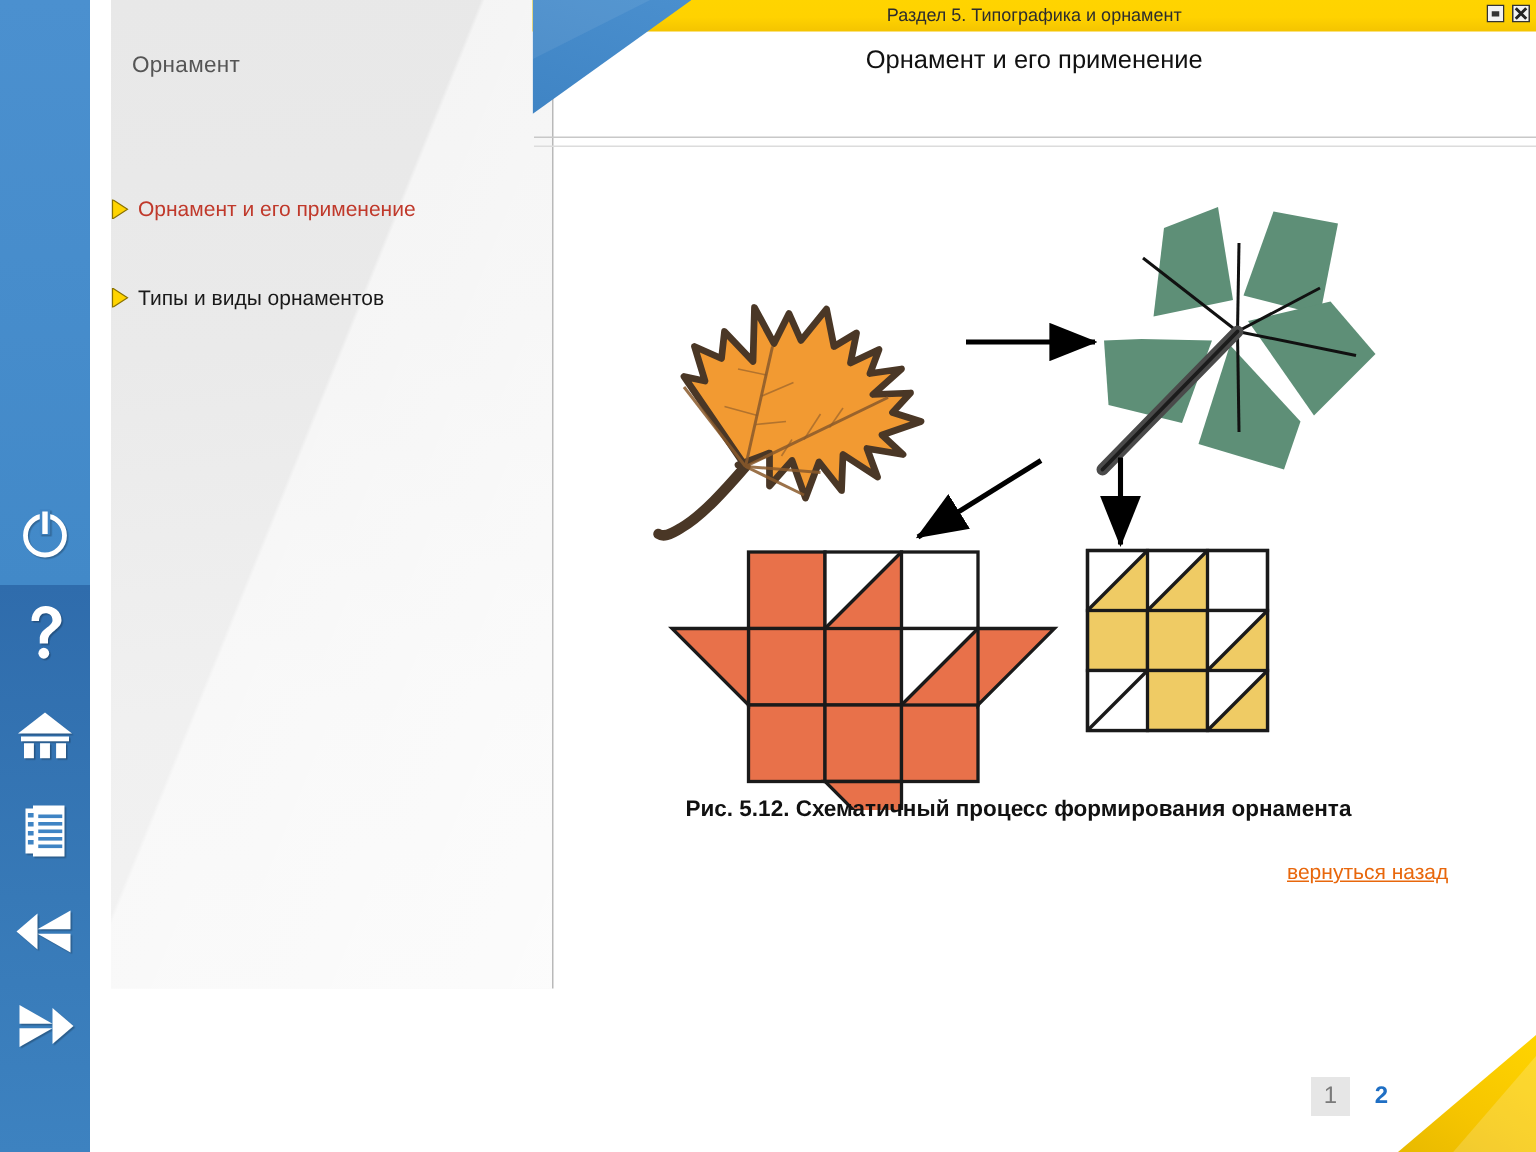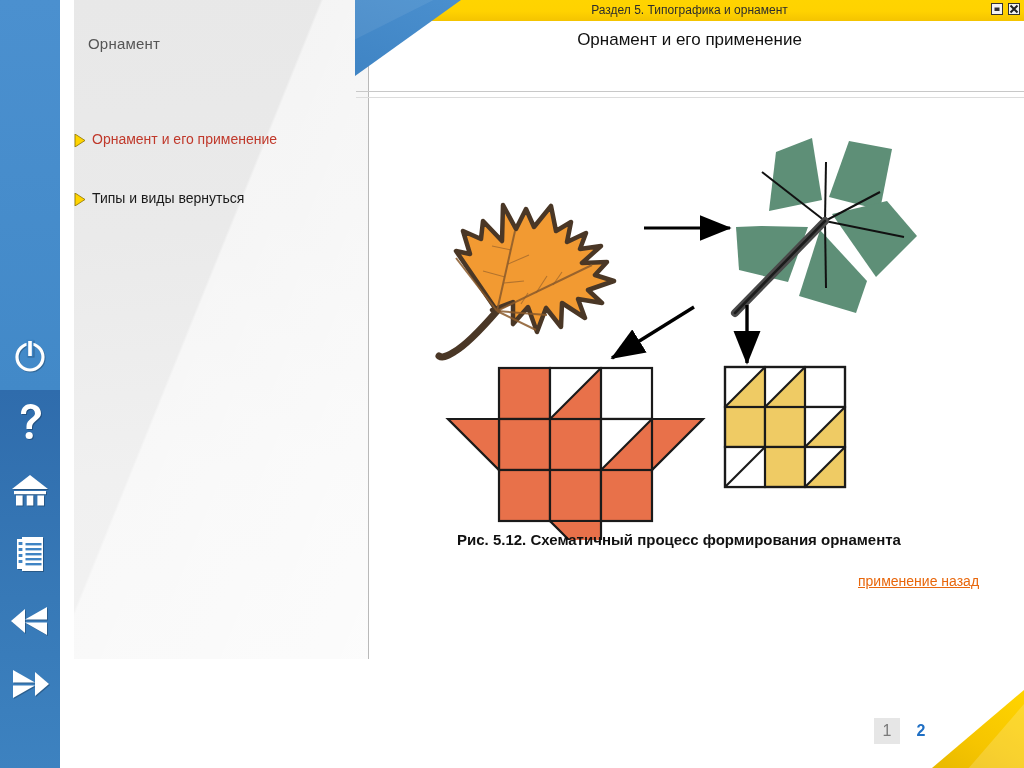--- a/index.html
+++ b/index.html
@@ -293,21 +293,21 @@
       </span>
       <span class="toc-label">Орнамент и его применение</span>
     </div>
 
     <div class="toc-item" style="top:189px">
       <span class="toc-bullet">
         <svg width="12" height="13" viewBox="0 0 12 13">
             <path d="M1,0 L11,6.5 L1,13 Z" fill="#FFD400" stroke="#8a7200" stroke-width="0.8"></path>
           </svg>
       </span>
-      <span class="toc-label">Типы и виды вернуться</span>
+      <span class="toc-label">Типы и виды орнаментов</span>
     </div>
 
   </div>
 
   <div id="yellow-bar">
     <div id="yellow-bar-title">Раздел 5. Типографика и орнамент</div>
     <div id="win-controls">
       <span class="win-btn">
         <svg width="12" height="12" viewBox="0 0 12 12">
           <rect x="0.5" y="0.5" width="11" height="11" fill="#f2f2f2" stroke="#333"></rect>
@@ -435,21 +435,21 @@
         <rect x="449" y="347" width="40" height="40" fill="#ffffff"></rect>
         <path d="M489,347 L489,387 L449,387 Z" fill="#EFCB64" stroke="none"></path>
         <path d="M489,347 L449,387" fill="none"></path>
 
         <rect x="369" y="267" width="120" height="120" fill="none"></rect>
       </g>
     </svg>
   </div>
 
   <div id="figure-caption">Рис. 5.12. Схематичный процесс формирования орнамента</div>
-  <div id="back-link">применение назад</div>
+  <div id="back-link">вернуться назад</div>
 
   <div id="pagination">
     <span class="page-num current">1</span>
     <span class="page-num link">2</span>
   </div>
 
   <div id="yellow-corner"></div>
   <div id="yellow-corner-inner"></div>
 
 </div>

